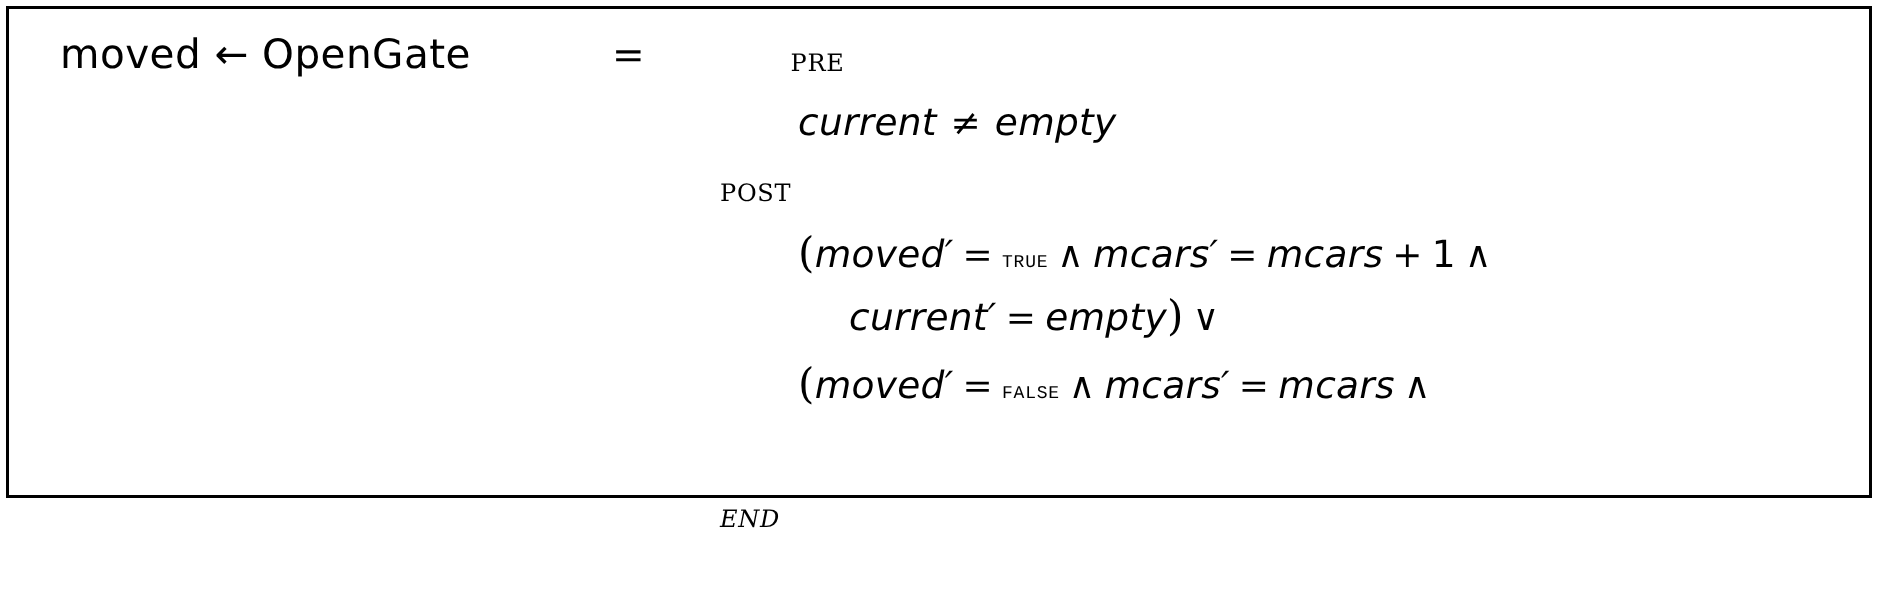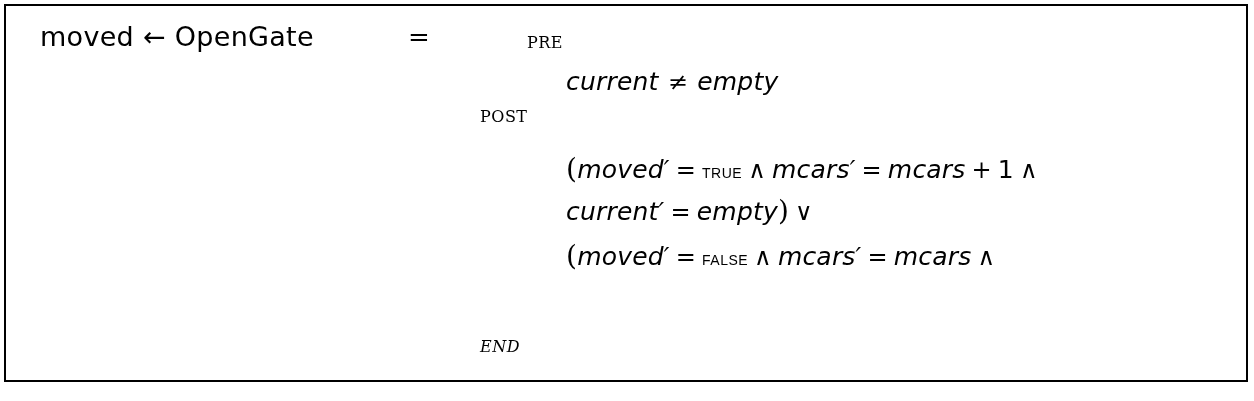--- a/index.html
+++ b/index.html
@@ -13,21 +13,21 @@
     font-family: "DejaVu Sans", sans-serif;
     color: #000000;
     overflow: hidden;
   }
 
   #spec-figure {
     position: absolute;
     left: 4px;
     top: 4px;
     width: 1244px;
-    height: 378px;
+    height: 328px;
     border: 2px solid #000000;
     box-sizing: border-box;
     background: #ffffff;
   }
 
   .spec-body {
     position: relative;
     width: 100%;
     height: 100%;
   }
@@ -72,43 +72,43 @@
     left: 474px;
     font-family: "DejaVu Serif", serif;
     font-size: 23px;
     font-variant: small-caps;
     text-transform: lowercase;
     letter-spacing: 0.5px;
   }
   .kw::first-letter { }
 
   .formula {
-    left: 560px;
+    left: 526px;
     font-family: "DejaVu Sans", sans-serif;
     font-style: italic;
     font-size: 25px;
     letter-spacing: 0.2px;
   }
   .formula.cont {
     left: 560px;
   }
 
   
   .mathop {
     font-style: normal;
     font-family: "DejaVu Serif", serif;
     font-size: 24px;
     padding: 0 1px;
   }
   .const {
     font-style: normal;
-    font-family: Liberation Sans, sans-serif;
+    font-family: Liberation Mono, monospace;
     font-variant: small-caps;
     text-transform: lowercase;
-    font-size: 20px;
+    font-size: 17px;
     letter-spacing: 0.5px;
     margin-top: 40px;
   }
   .num {
     font-style: normal;
     font-family: "DejaVu Sans", sans-serif;
     font-size: 25px;
   }
   .paren {
     font-style: normal;
@@ -116,21 +116,21 @@
     font-size: 28px;
   }
   .prime {
     font-style: italic;
     font-size: 25px;
   }
 
   
   .row-pre      { top: 16px; margin-left: 47px;  }
   .row-precond  { top: 58px;  }
-  .row-post     { top: 90px; }
+  .row-post     { top: 103px; }
   .row-p1       { top: 145px; }
   .row-p2       { top: 187px; }
   .row-p3       { top: 232px; }
   .row-p4       { top: 274px; }
   .row-end      { top: 320px; font-style: italic; }
 </style>
 </head>
 <body>
 
 <div id="spec-figure">

